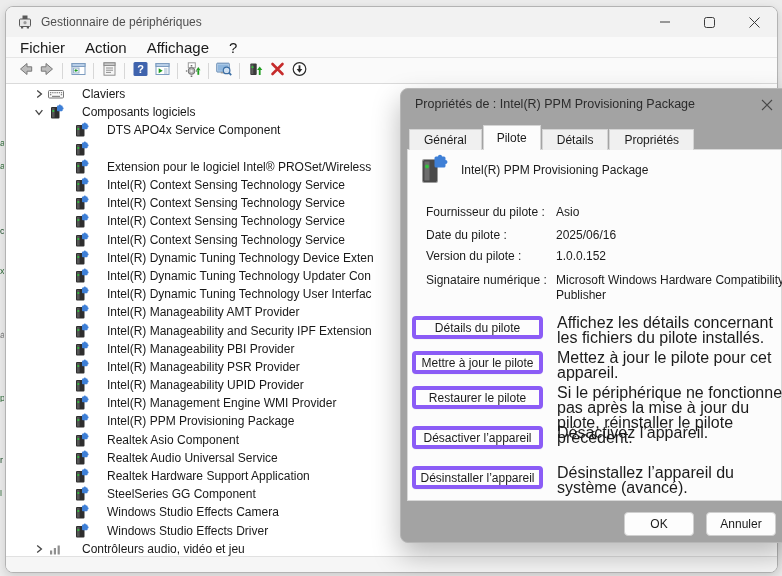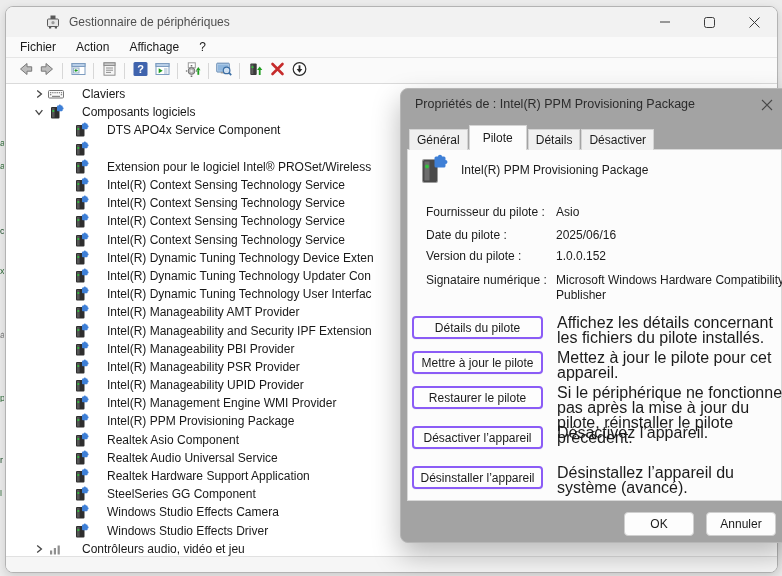--- a/index.html
+++ b/index.html
@@ -15,31 +15,31 @@
 
   
   .window {
     position: absolute; left: 5px; top: 6px; width: 773px; height: 567px;
     background: #ffffff; border: 1px solid #b3b3b3; border-radius: 8px;
     box-shadow: 0 3px 10px rgba(0,0,0,.14);
     overflow: hidden;
   }
   .titlebar {
     position: absolute; left: 0; top: 0; right: 0; height: 30px;
-    background: #f2f2f2; display: flex; align-items: center; padding-left: 28px;
+    background: #f2f2f2; display: flex; align-items: center;
   }
   .app-icon { margin-left: 11px; width: 16px; height: 16px; flex: 0 0 auto; }
   .title-text { margin-left: 8px; font-size: 12px; color: #4f4f4f; }
   .win-controls { position: absolute; right: 0; top: 0; height: 30px; display: flex; }
   .win-btn { width: 45px; height: 30px; display: flex; align-items: center; justify-content: center; }
 
   .menubar {
     position: absolute; left: 0; top: 30px; right: 0; height: 20px;
     background: #fafafa; display: flex; align-items: center; padding-left: 4px;
-    font-size: 12px; color: #1a1a1a;
+    font-size: 15px; color: #1a1a1a;
   }
   .menu-item { padding: 2px 10px; }
 
   .toolbar {
     position: absolute; left: 0; top: 50px; right: 0; height: 27px;
     background: #fafafa; border-top: 1px solid #e6e6e6; border-bottom: 1px solid #dadada;
     display: flex; align-items: center; padding-left: 8px;
   }
   .tb-btn { width: 22px; height: 22px; display: flex; align-items: center; justify-content: center; }
   .tb-sep { width: 1px; height: 16px; background: #d7d7d7; margin: 0 4px; }
@@ -70,42 +70,42 @@
     background: #a3a3a3; border: 1px solid #b6b6b6; border-radius: 8px;
     box-shadow: 0 12px 28px rgba(0,0,0,.28);
     z-index: 10; overflow: hidden; margin-left: 48px;
   }
   .dlg-titlebar { position: absolute; left: 0; top: 0; right: 0; height: 32px; }
   .dlg-title { position: absolute; left: 14px; top: 0; line-height: 31px; font-size: 12.5px; color: #2b2b2b; white-space: nowrap; }
   .dlg-close { position: absolute; right: 6px; top: 3px; width: 30px; height: 26px; display: flex; align-items: center; justify-content: center; }
 
   .tabs { position: absolute; left: 8px; top: 36px; height: 25px; display: flex; align-items: flex-end; z-index: 3; }
   .tab {
-    height: 21px; padding: 0 7px; font-size: 12px; line-height: 20px; color: #1b1b1b;
+    height: 21px; padding: 0 14px; font-size: 12px; line-height: 20px; color: #1b1b1b;
     background: #f0f0f0; border: 1px solid #d4d4d4; border-bottom: none; margin-right: 1px;
   }
   .tab.active {
     height: 25px; line-height: 24px; padding: 0 13px;
     background: #fcfcfc; position: relative; z-index: 4;
   }
   .page {
     position: absolute; left: 6px; top: 60px; right: 6px; height: 352px;
     background: #fcfcfc; border: 1px solid #d8d8d8;
   }
   .dev-icon { position: absolute; left: 14px; top: 64px; width: 34px; height: 34px; z-index: 2; }
   .dev-name { position: absolute; left: 60px; top: 74px; font-size: 12px; color: #1b1b1b; z-index: 2; }
 
   .field-row { position: absolute; left: 0; right: 0; z-index: 2; font-size: 12px; }
   .field-label { position: absolute; left: 25px; top: 0; color: #1b1b1b; }
   .field-value { position: absolute; left: 155px; top: 0; width: 232px; line-height: 15px; color: #1b1b1b; }
 
   .action-row { position: absolute; left: 0; right: 0; z-index: 2; }
   .drv-btn {
     position: absolute; left: 11px; top: 2px; width: 131px; height: 23px;
-    background: #fdfdfd; border: 2px solid #8b5cf6; border-radius: 4px;
+    background: #fdfdfd; border: 4px solid #8b5cf6; border-radius: 4px;
     font-size: 12px; color: #1b1b1b; display: flex; align-items: center; justify-content: center;
     box-shadow: 0 1px 0 rgba(0,0,0,.03);
   }
   .drv-desc { position: absolute; left: 156px; top: 1px; width: 228px; font-size: 16px; line-height: 15px; color: #1b1b1b; }
 
   .dlg-footer-btn {
     position: absolute; top: 423px; width: 70px; height: 24px;
     background: #fdfdfd; border: 1px solid #cfcfcf; border-radius: 4px;
     font-size: 12px; color: #1b1b1b; display: flex; align-items: center; justify-content: center;
   }
@@ -679,21 +679,21 @@
       <svg width="12" height="12">
           <path d="M1 1 L11 11 M11 1 L1 11" stroke="#4a4a4a" stroke-width="1.1" fill="none"></path>
         </svg>
     </div>
   </div>
 
   <div class="tabs">
       <div class="tab">Général</div>
       <div class="tab active">Pilote</div>
       <div class="tab">Détails</div>
-      <div class="tab">Désactiver</div>
+      <div class="tab">Propriétés</div>
     </div>
 
   <div class="page"></div>
 
   <span class="dev-icon">
     <svg width="34" height="34" viewBox="0 0 34 34">
       <rect x="7" y="6" width="16" height="24" rx="2" fill="#9c9c9c"></rect>
       <rect x="8" y="7" width="14" height="22" rx="1.5" fill="#4a4a4a"></rect>
       <rect x="9.5" y="8.5" width="5" height="19" fill="#6d6d6d"></rect>
       <circle cx="12" cy="13.5" r="2" fill="#35c33f"></circle>

